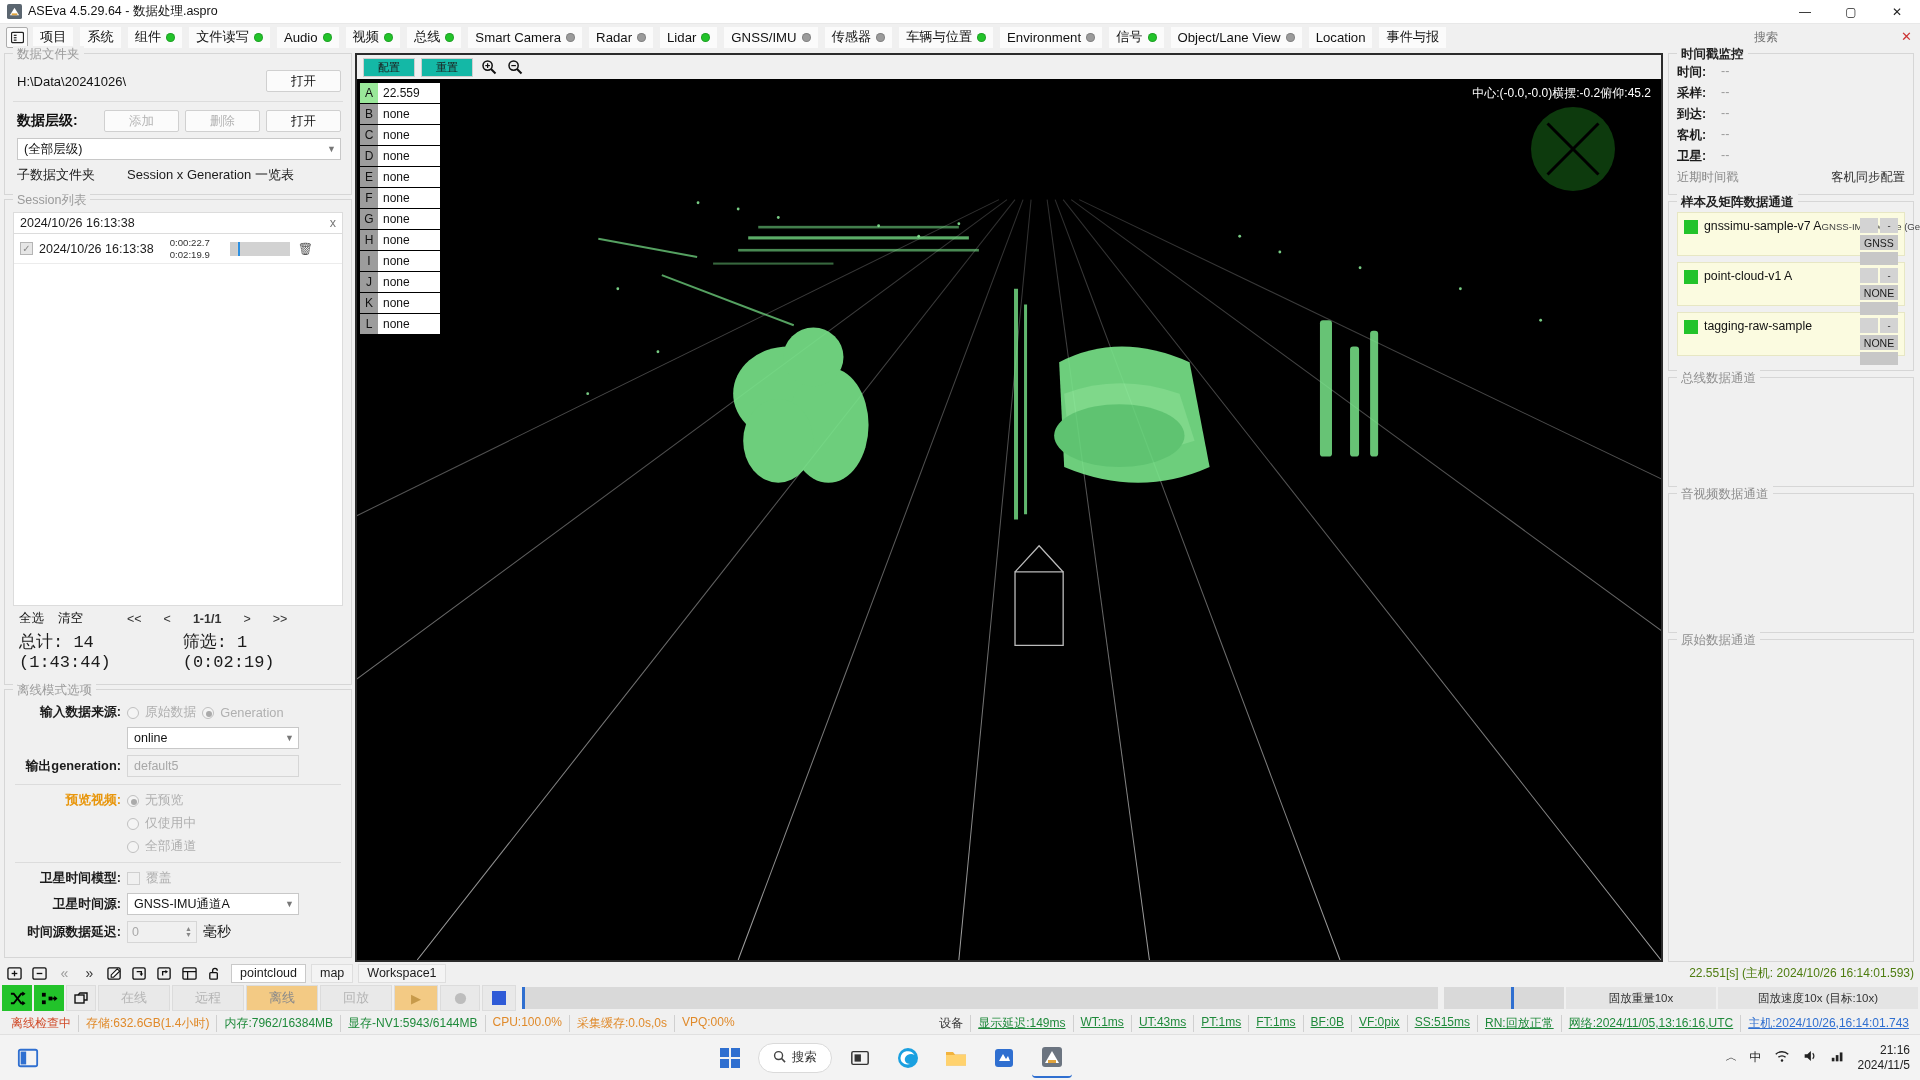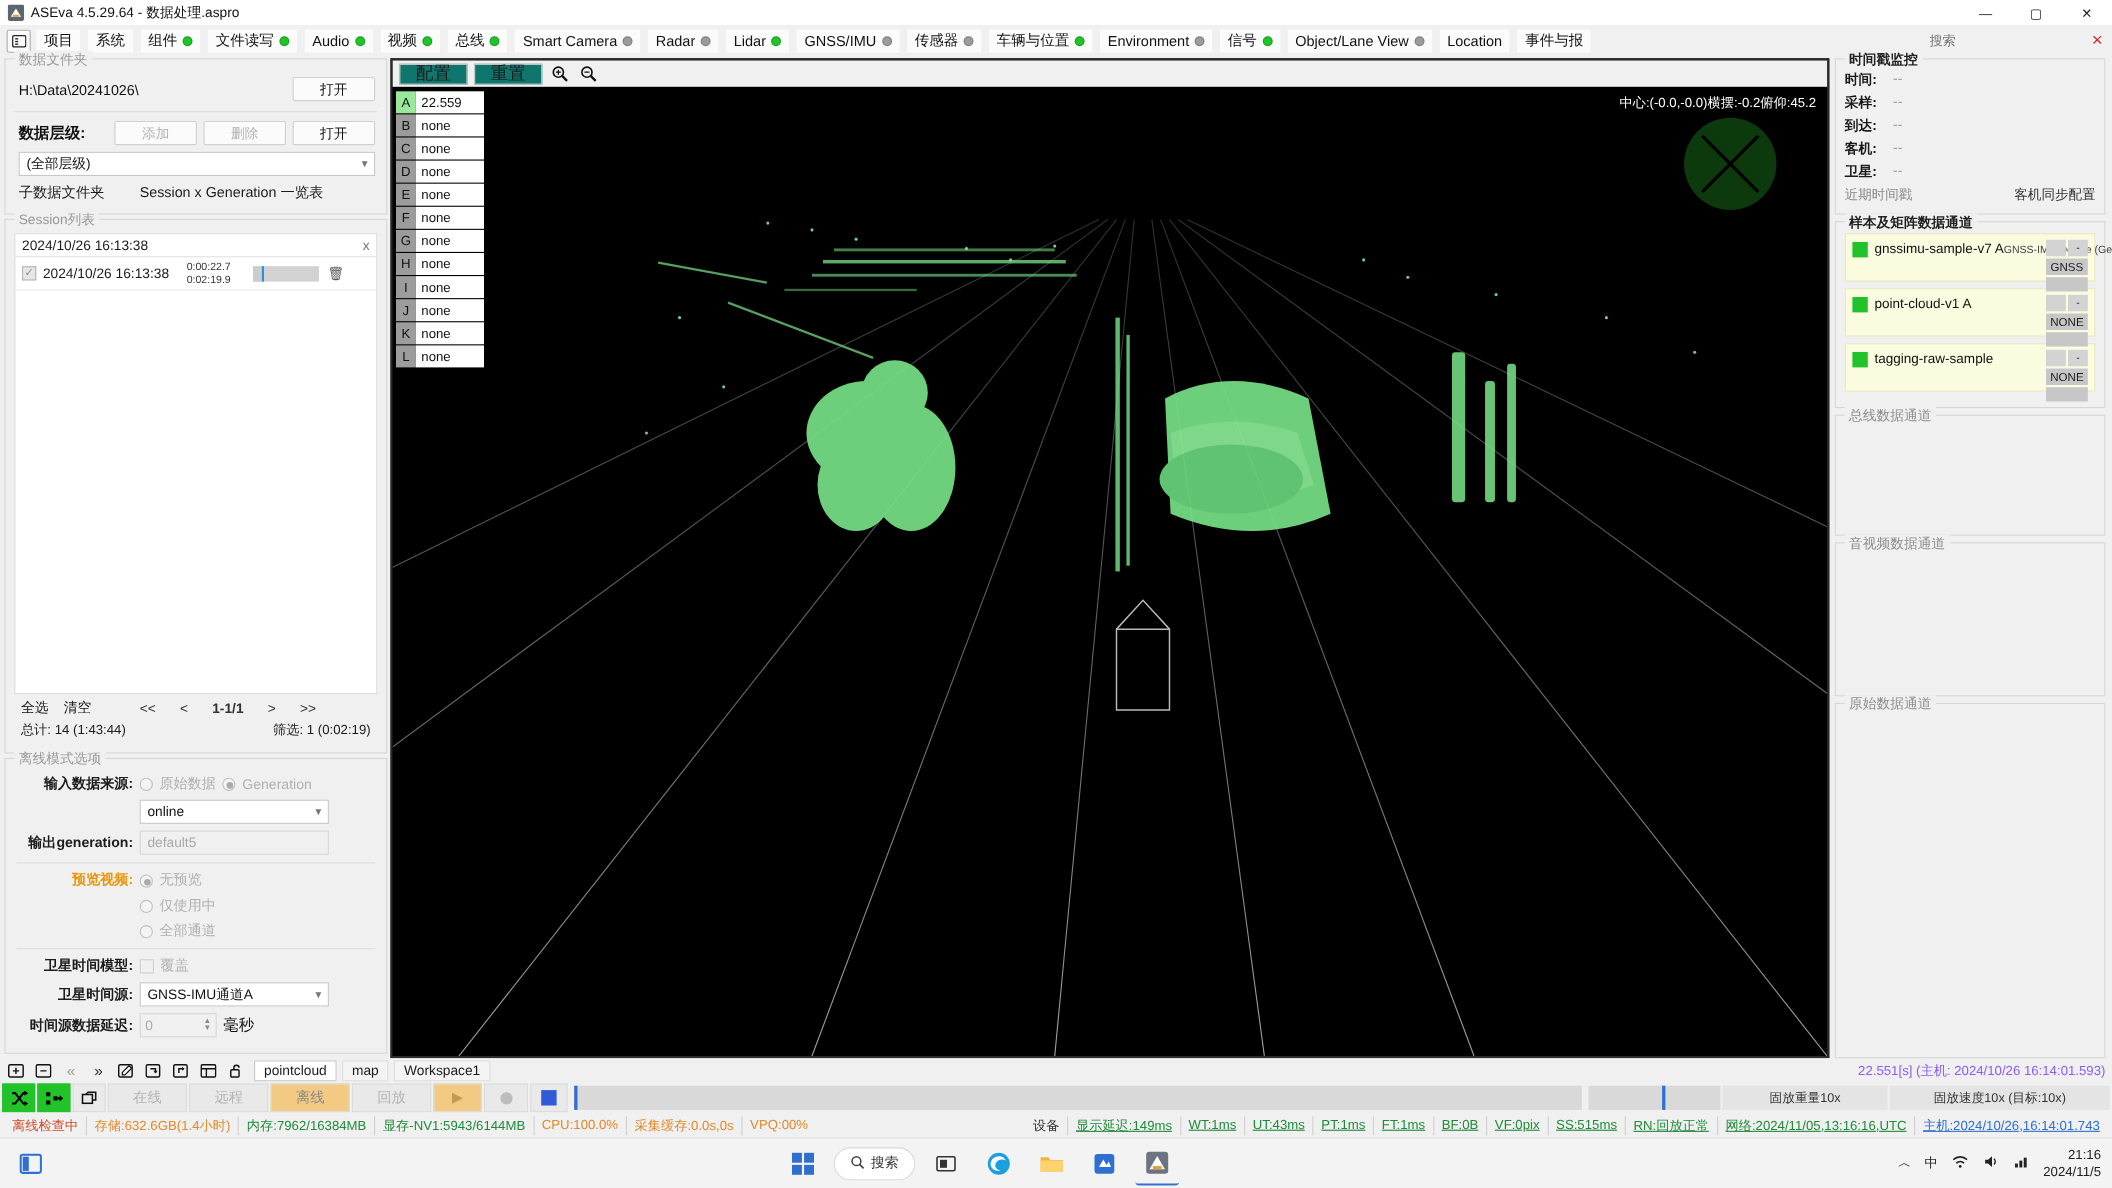--- a/index.html
+++ b/index.html
@@ -58,40 +58,40 @@
   .twolines{ font-size:9.6px; line-height:1.25; color:#333; width:54px; }
   .bar-track{ width:60px;height:14px;background:#d2d2d2; position:relative;}
   .bar-track .fill{position:absolute; left:0;top:0;bottom:0;width:7px;background:#cdcdcd;}
   .bar-track .mark{position:absolute; left:8px;top:0;bottom:0;width:2px;background:#2d8fe0;}
   .trash{ color:#555; font-size:12px; margin-left:2px;}
   .sess-body{ flex:1; border:1px solid #dcdcdc; border-top:none; background:#fff; min-height:0; overflow:hidden;}
 
   .pager { display:flex; align-items:center; font-size:12.5px; padding:4px 6px 0 6px;}
   .pager .lk{ color:#111; margin-right:14px;}
   .pager .nav{ display:flex; gap:22px; margin-left:30px; color:#333;}
-  .totalrow{ display:flex; font-size:12px; padding:3px 6px 6px 6px;}
+  .totalrow{ display:flex; font-size:17px; padding:3px 6px 6px 6px;font-family:Liberation Mono, monospace;}
   .totalrow .r{ margin-left:auto;}
 
   .optrow{ display:flex;align-items:center; gap:6px; margin-bottom:6px;}
   .optrow .cap{ width:108px; text-align:right; font-size:12.8px; font-weight:bold;}
   .optrow .cap.orange{ color:#e8960c; font-weight:bold;}
   .radio{ width:12px;height:12px;border-radius:50%; border:1px solid #c0c0c0; background:#f4f4f4; position:relative;}
   .radio.sel:after{ content:''; position:absolute; left:3px;top:3px; width:6px;height:6px;border-radius:50%; background:#aaa;}
   .ro-lbl{ color:#b0b0b0; font-size:12.8px;}
   .txtbox{ flex:1; height:22px; border:1px solid #d6d6d6; background:#f0f0f0; display:flex;align-items:center;padding:0 6px; font-size:12.5px; color:#a8a8a8;}
   .sep-line{ height:1px; background:#dcdcdc; margin:7px 2px;}
   .spin{ width:70px;height:22px;border:1px solid #d6d6d6;background:#f0f0f0;display:flex;align-items:center;padding:0 4px;font-size:12.5px;color:#a8a8a8; position:relative;}
   .spin .arrows{ margin-left:auto; display:flex;flex-direction:column; line-height:6px; font-size:7px; color:#888;}
 
   
   .center { flex:1; min-width:0; display:flex;flex-direction:column; padding-top:3px;}
   .pcwin { flex:1; border:2px solid #2b2b2b; background:#000; display:flex; flex-direction:column; min-height:0;}
   .pc-title { height:17px; background:#111; color:#fff; display:flex;align-items:center; gap:4px; padding:0 4px; font-size:11.5px;}
   .pc-tools { height:24px; background:#f0f0f0; display:flex;align-items:center; gap:6px; padding:2px 6px; }
-  .tbtn{ border:1px solid #cfcfcf; background:#0f766e; height:19px; padding:0 14px; font-size:16px; display:flex;align-items:center;}
+  .tbtn{ border:1px solid #cfcfcf; background:#14b8a6; height:19px; padding:0 14px; font-size:11px; display:flex;align-items:center;}
   .ibtn{ width:20px;height:20px; display:flex;align-items:center;justify-content:center;}
   .pc-view { flex:1; position:relative; background:#000; overflow:hidden;}
   .chanlist{ position:absolute; left:3px; top:4px; width:80px; z-index:5;}
   .chan{ display:flex; height:20px; margin-bottom:1px; font-size:12px; }
   .chan .k{ width:18px; display:flex;align-items:center;justify-content:center; color:#111; }
   .chan .v{ flex:1; background:#fff; display:flex;align-items:center;padding-left:5px; color:#111;}
   .chan.active .k{ background:#9ae89a; }
   .chan .k { background:#8f8f8f; }
   .chan.dim .k{ background:#9c9c9c;}
   .hud { position:absolute; top:6px; right:10px; color:#fff; font-size:12px; display:flex; z-index:4;}
@@ -125,21 +125,21 @@
   .bdg.w1{ width:18px;} .bdg.w2{width:18px;}
   .bdg.lbl2{ width:38px; background:#c7c7c7; font-size:10.5px;}
   .rgroup.tall{ flex:1; min-height:0;}
 
   
   .bottom { flex:0 0 auto; }
   .wsbar{ height:22px; display:flex;align-items:center; gap:8px; padding:1px 6px; background:#f0f0f0; font-size:12px;}
   .wsbar .gi{ width:17px;height:17px;display:flex;align-items:center;justify-content:center;}
   .tabbtn{ border:1px solid #c9c9c9; background:#fff; height:19px; padding:0 8px; display:flex;align-items:center; font-size:12.5px;}
   .tabbtn.plain{ border-color:#dedede; background:#f4f4f4;}
-  .rtime{ margin-left:auto; color:#8b5cf6; font-size:12px;}
+  .rtime{ margin-left:auto; color:#4d7c0f; font-size:12px;}
 
   .ctrlbar{ height:28px; display:flex; align-items:center; gap:2px; padding:0 2px; background:#f0f0f0;}
   .cb{ height:26px; min-width:30px; display:flex;align-items:center;justify-content:center; font-size:13px; border:1px solid #dcdcdc; background:#e9e9e9; color:#b5b5b5;}
   .cb.green{ background:#22c32a; border-color:#22c32a; color:#fff;}
   .cb.white{ background:#eaeaea; color:#222;}
   .cb.mode{ width:72px; }
   .cb.sel{ background:#f3ca84; color:#8a8a8a;}
   .cb.play{ width:44px; background:#f3ca84; color:#c79a4a;}
   .cb.rec{ width:40px;}
   .cb.stop{ width:34px; background:#e9e9e9;}

